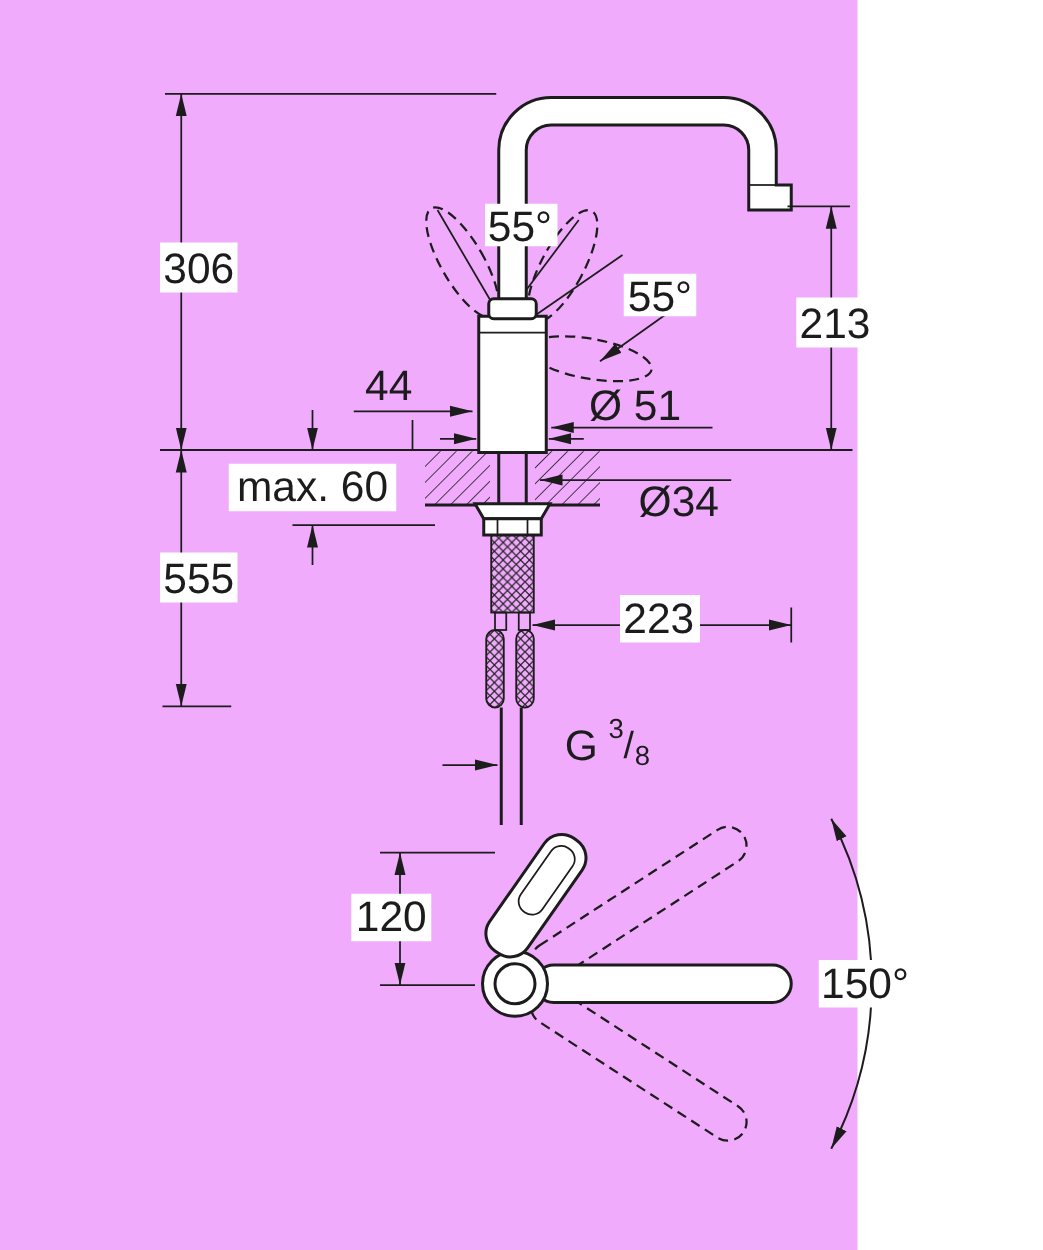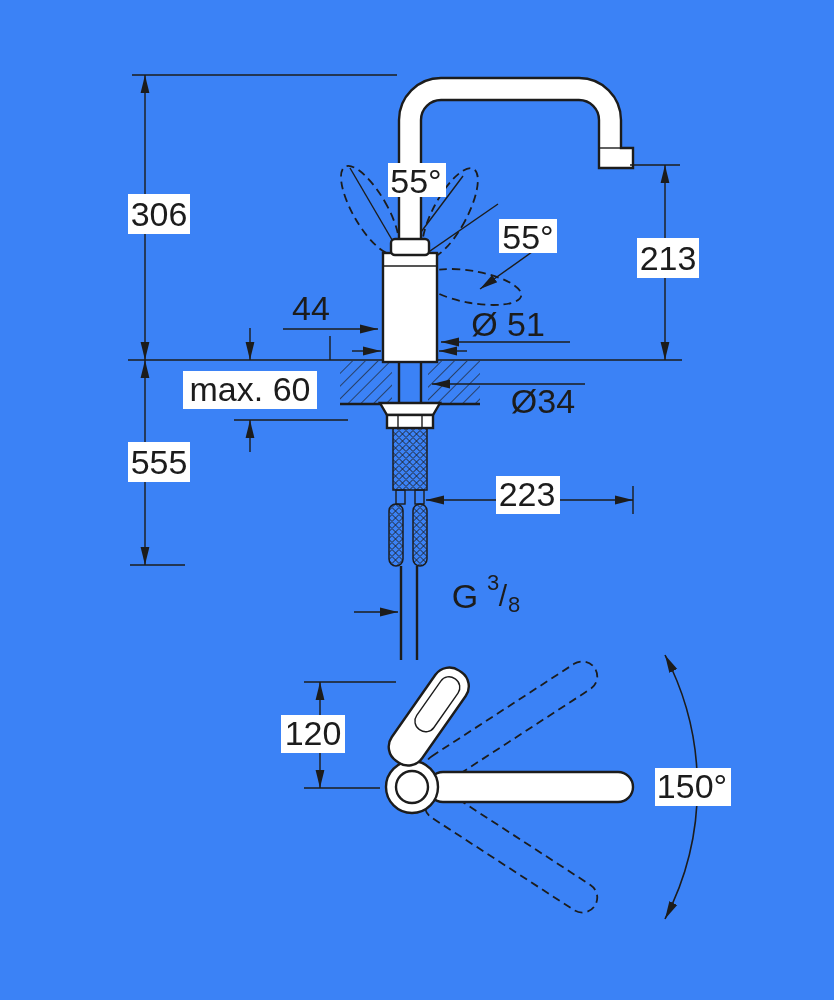--- a/index.html
+++ b/index.html
@@ -1,17 +1,17 @@
 <!DOCTYPE html>
 <html><head>
 <meta charset="utf-8">
 <style>
   html,body{margin:0;padding:0;background:#ffffff;}
   .canvas{
-    width:834px;height:1000px;position:relative;background:#3b82f6;
+    width:686px;height:1000px;position:relative;background:#f0abfc;
     font-family:"Liberation Sans", sans-serif;
   }
   svg{display:block;}
   svg text{
     font-family:"Liberation Sans", sans-serif;
     fill:#1c1c1c;
   }
   text.dim{font-size:34px;text-anchor:middle;}
   text.sup{font-size:22px;text-anchor:middle;}
   text.slash{font-size:30px;text-anchor:middle;}

